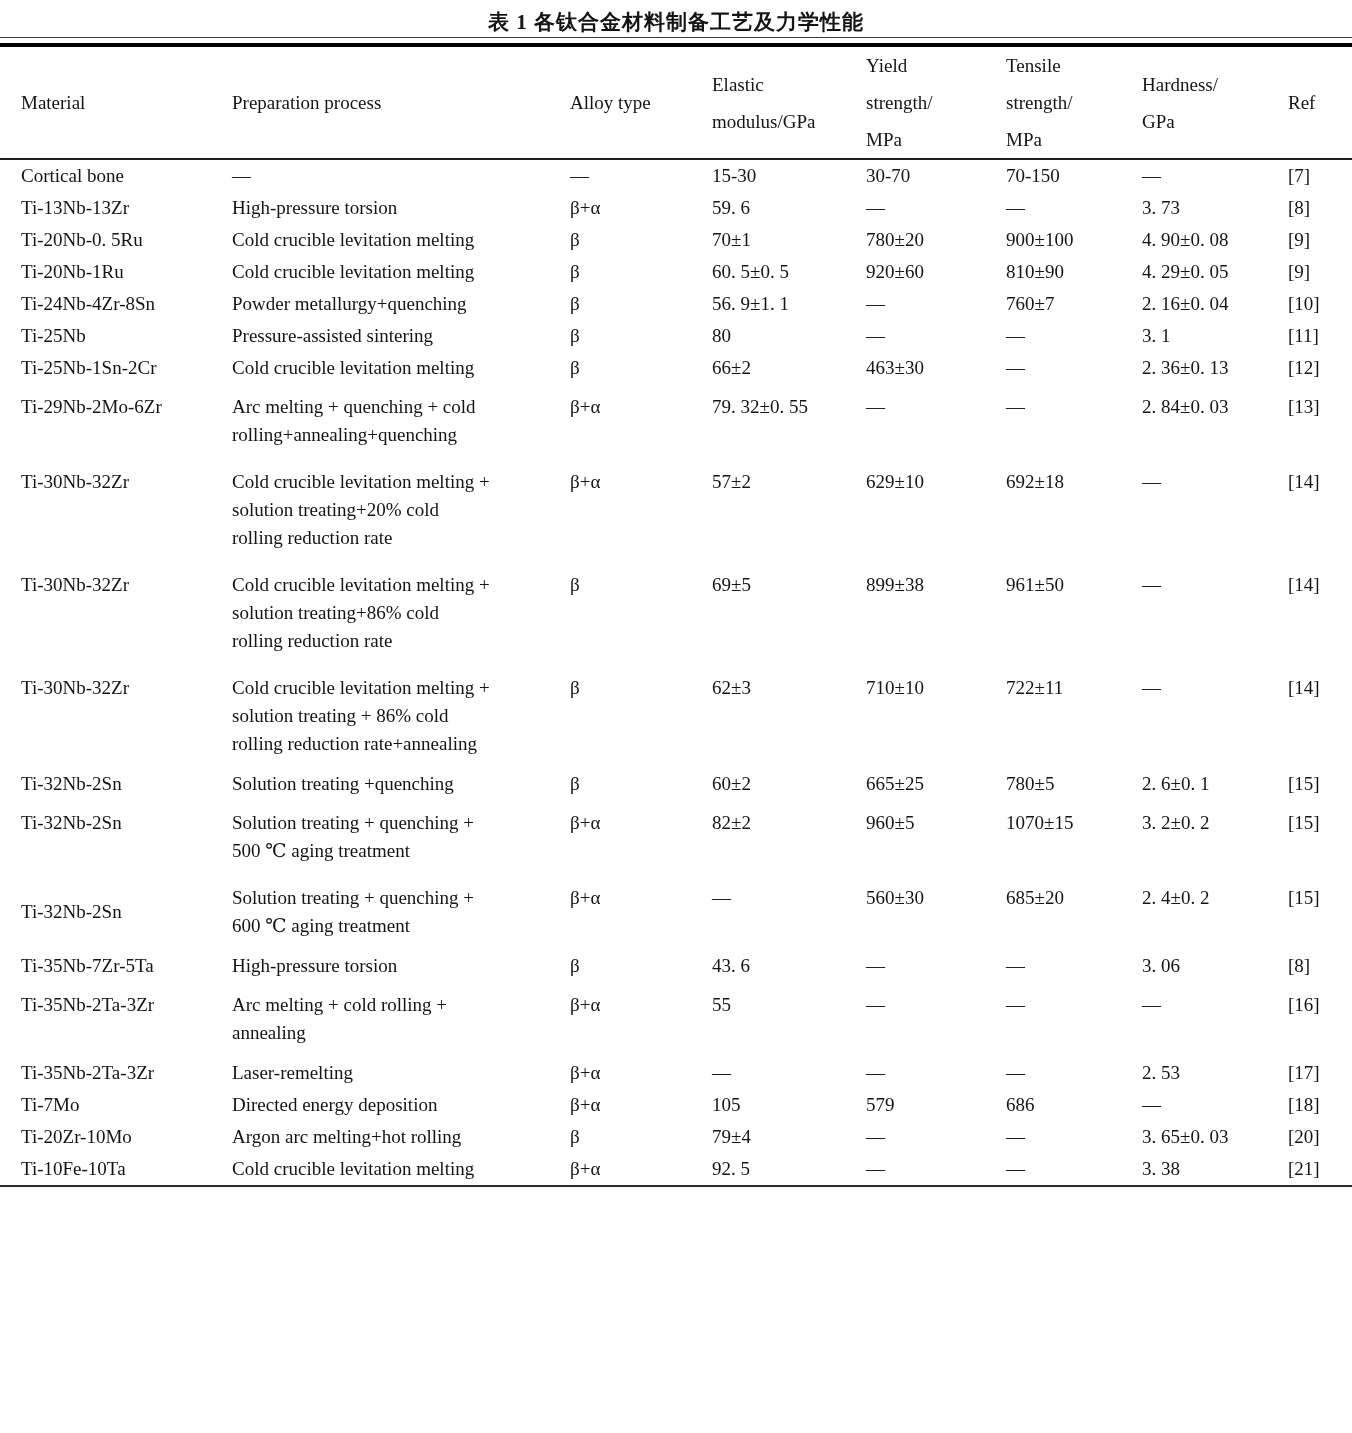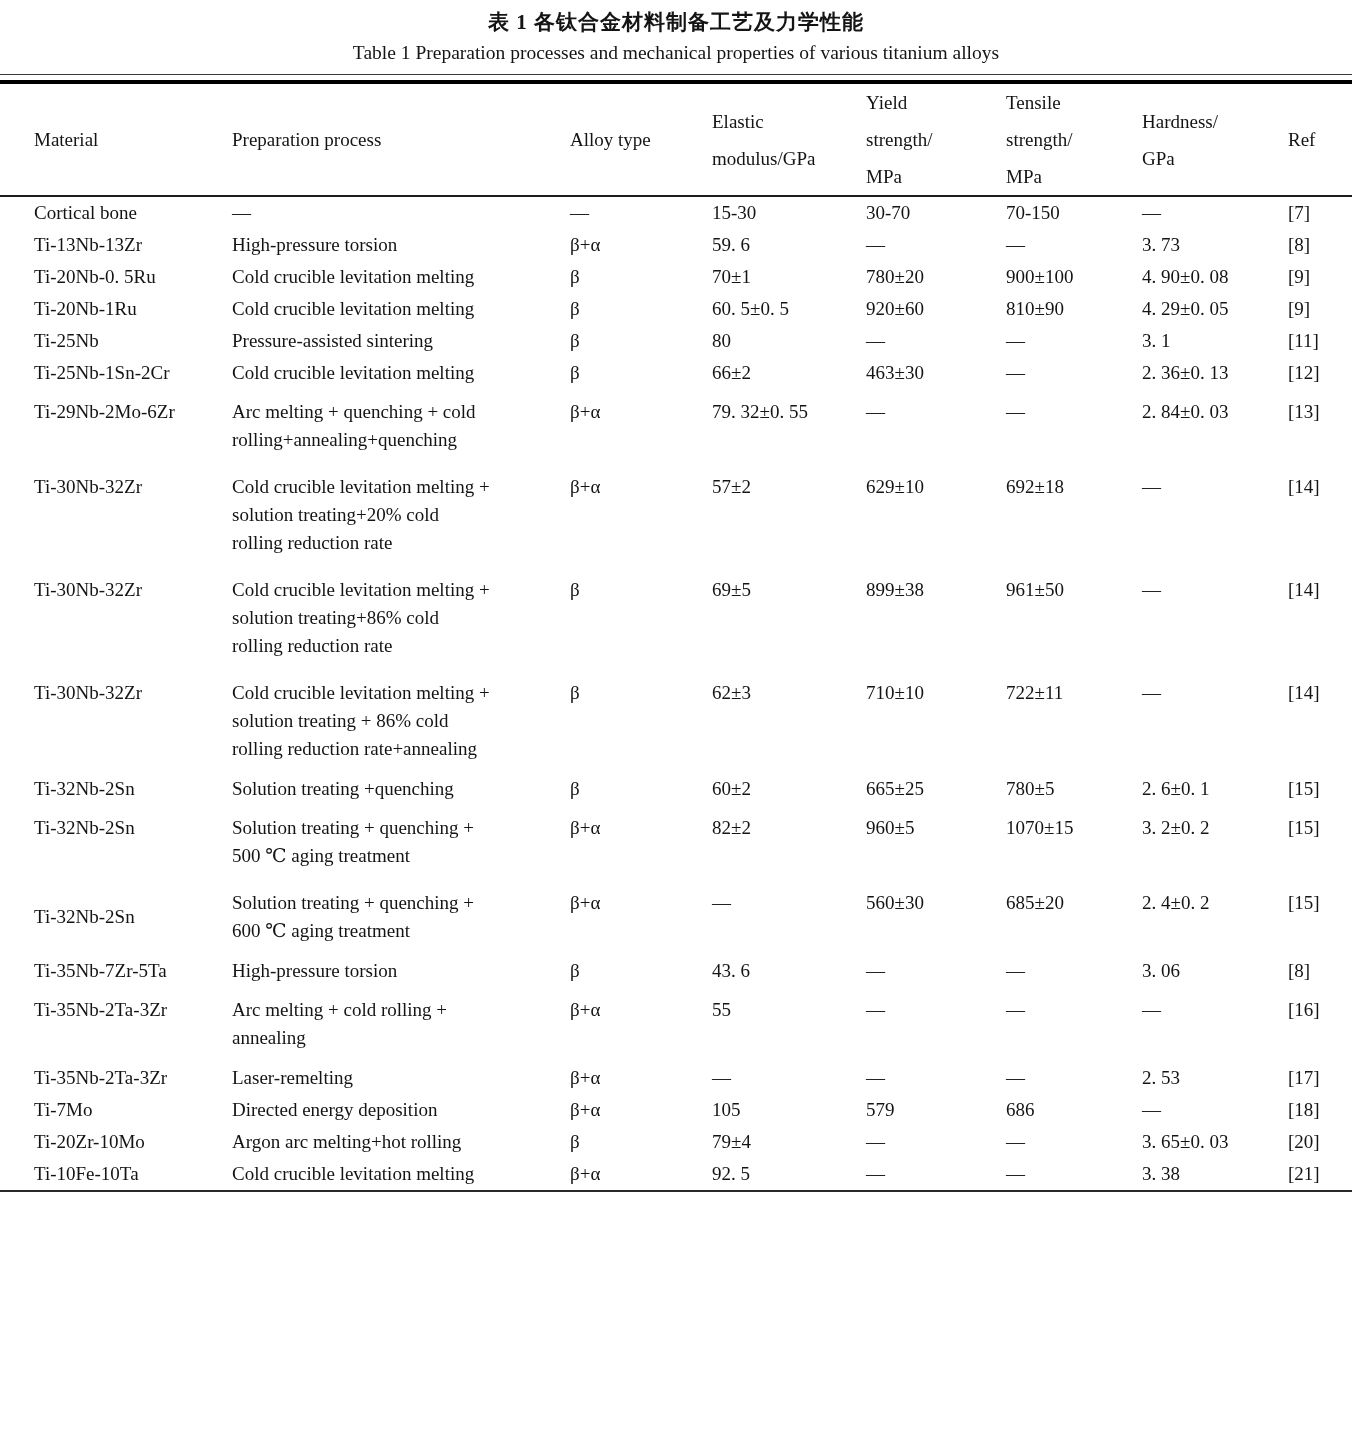--- a/index.html
+++ b/index.html
@@ -51,29 +51,28 @@
   }
   thead th .hline { line-height: 37px; }
   tbody td {
     vertical-align: top;
     padding: 3px 0 4px 0;
     text-align: left;
   }
   tr.single td { line-height: 25px; }
   tr.multi  td { line-height: 28px; padding-top: 9px; padding-bottom: 10px; }
   td.vmid { vertical-align: middle; }
-  th.c1, td.c1 { padding-left: 34px; font-family: Liberation Serif, serif; }
+  th.c1, td.c1 { padding-left: 21px; font-family: Liberation Serif, serif; }
   .proc-line { display: block; }
 </style>
 </head>
 <body>
 
 <div class="page">
   <div class="caption-zh">表 1  各钛合金材料制备工艺及力学性能</div>
-  <div class="caption-en">Table 1  Preparation processes and mechanical properties of various titanium alloys</div>
 
   <div class="rule-thin-top"></div>
   <div class="rule-gap-top"></div>
   <div class="rule rule-thick-top"></div>
 
   <table class="alloys">
     <colgroup>
       <col style="width:232px">
         <col style="width:338px">
         <col style="width:142px">
@@ -160,20 +159,32 @@
             <div class="proc-line">Cold crucible levitation melting</div>
           </td>
           <td>β</td>
           <td>60. 5±0. 5</td>
           <td>920±60</td>
           <td>810±90</td>
           <td>4. 29±0. 05</td>
           <td>[9]</td>
         </tr>
         <tr class="single">
+          <td class="c1">Ti-24Nb-4Zr-8Sn</td>
+          <td>
+            <div class="proc-line">Powder metallurgy+quenching</div>
+          </td>
+          <td>β</td>
+          <td>56. 9±1. 1</td>
+          <td>—</td>
+          <td>760±7</td>
+          <td>2. 16±0. 04</td>
+          <td>[10]</td>
+        </tr>
+        <tr class="single">
           <td class="c1">Ti-25Nb</td>
           <td>
             <div class="proc-line">Pressure-assisted sintering</div>
           </td>
           <td>β</td>
           <td>80</td>
           <td>—</td>
           <td>—</td>
           <td>3. 1</td>
           <td>[11]</td>

